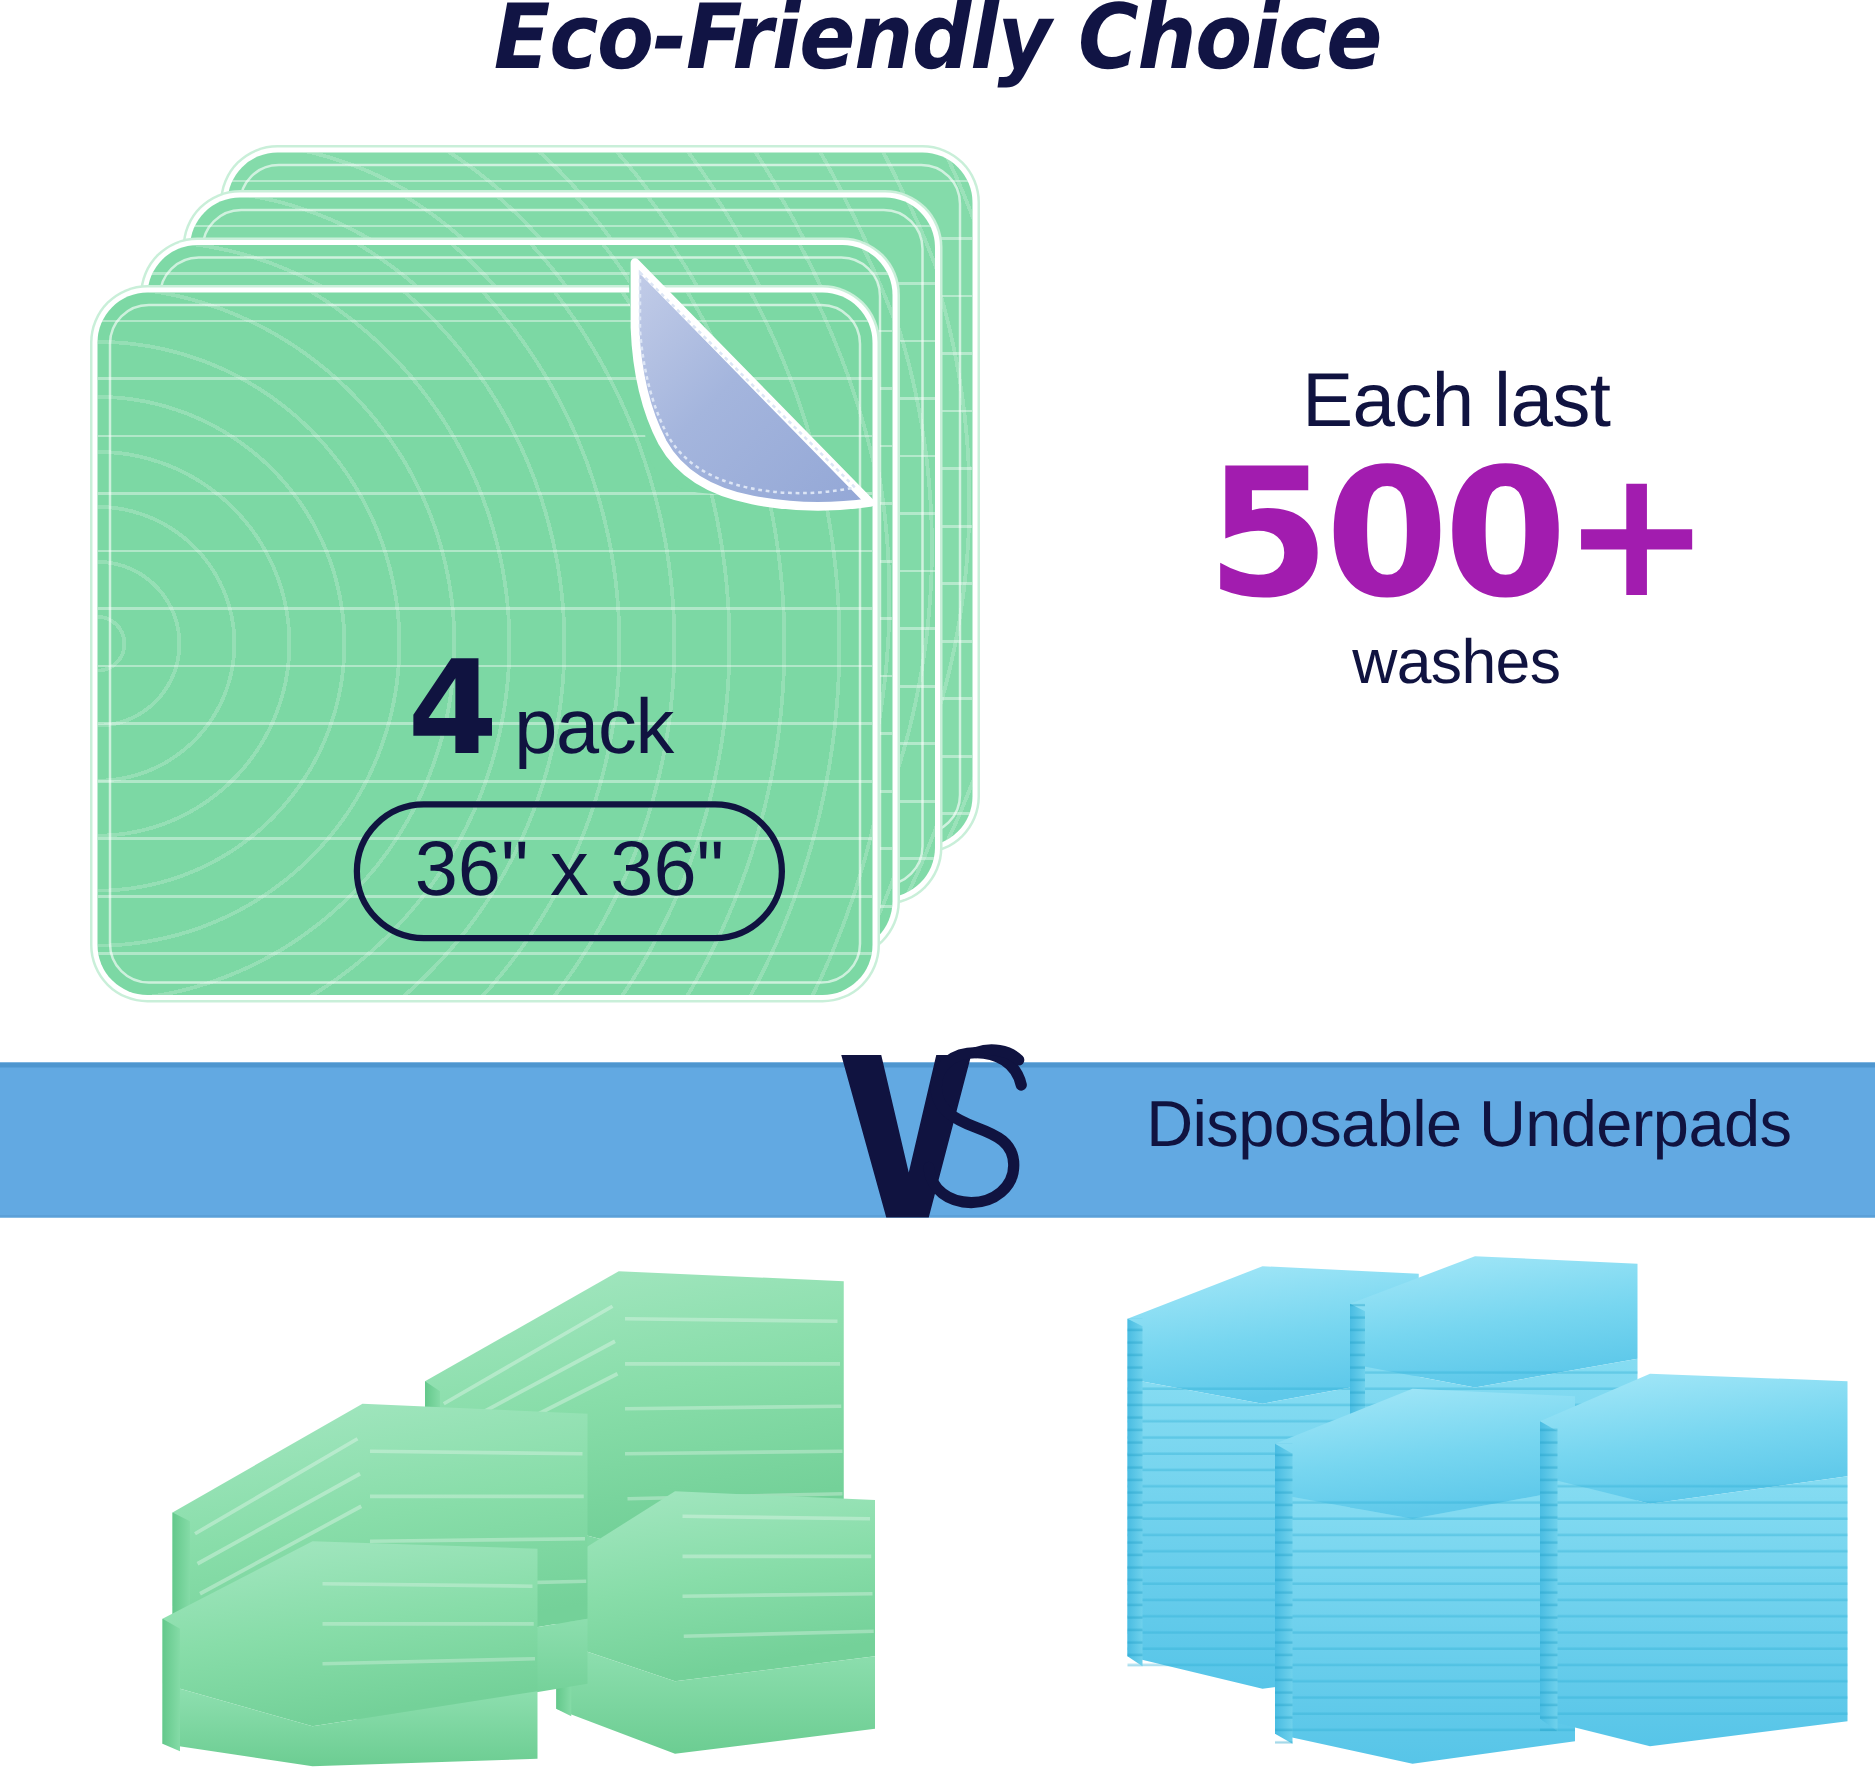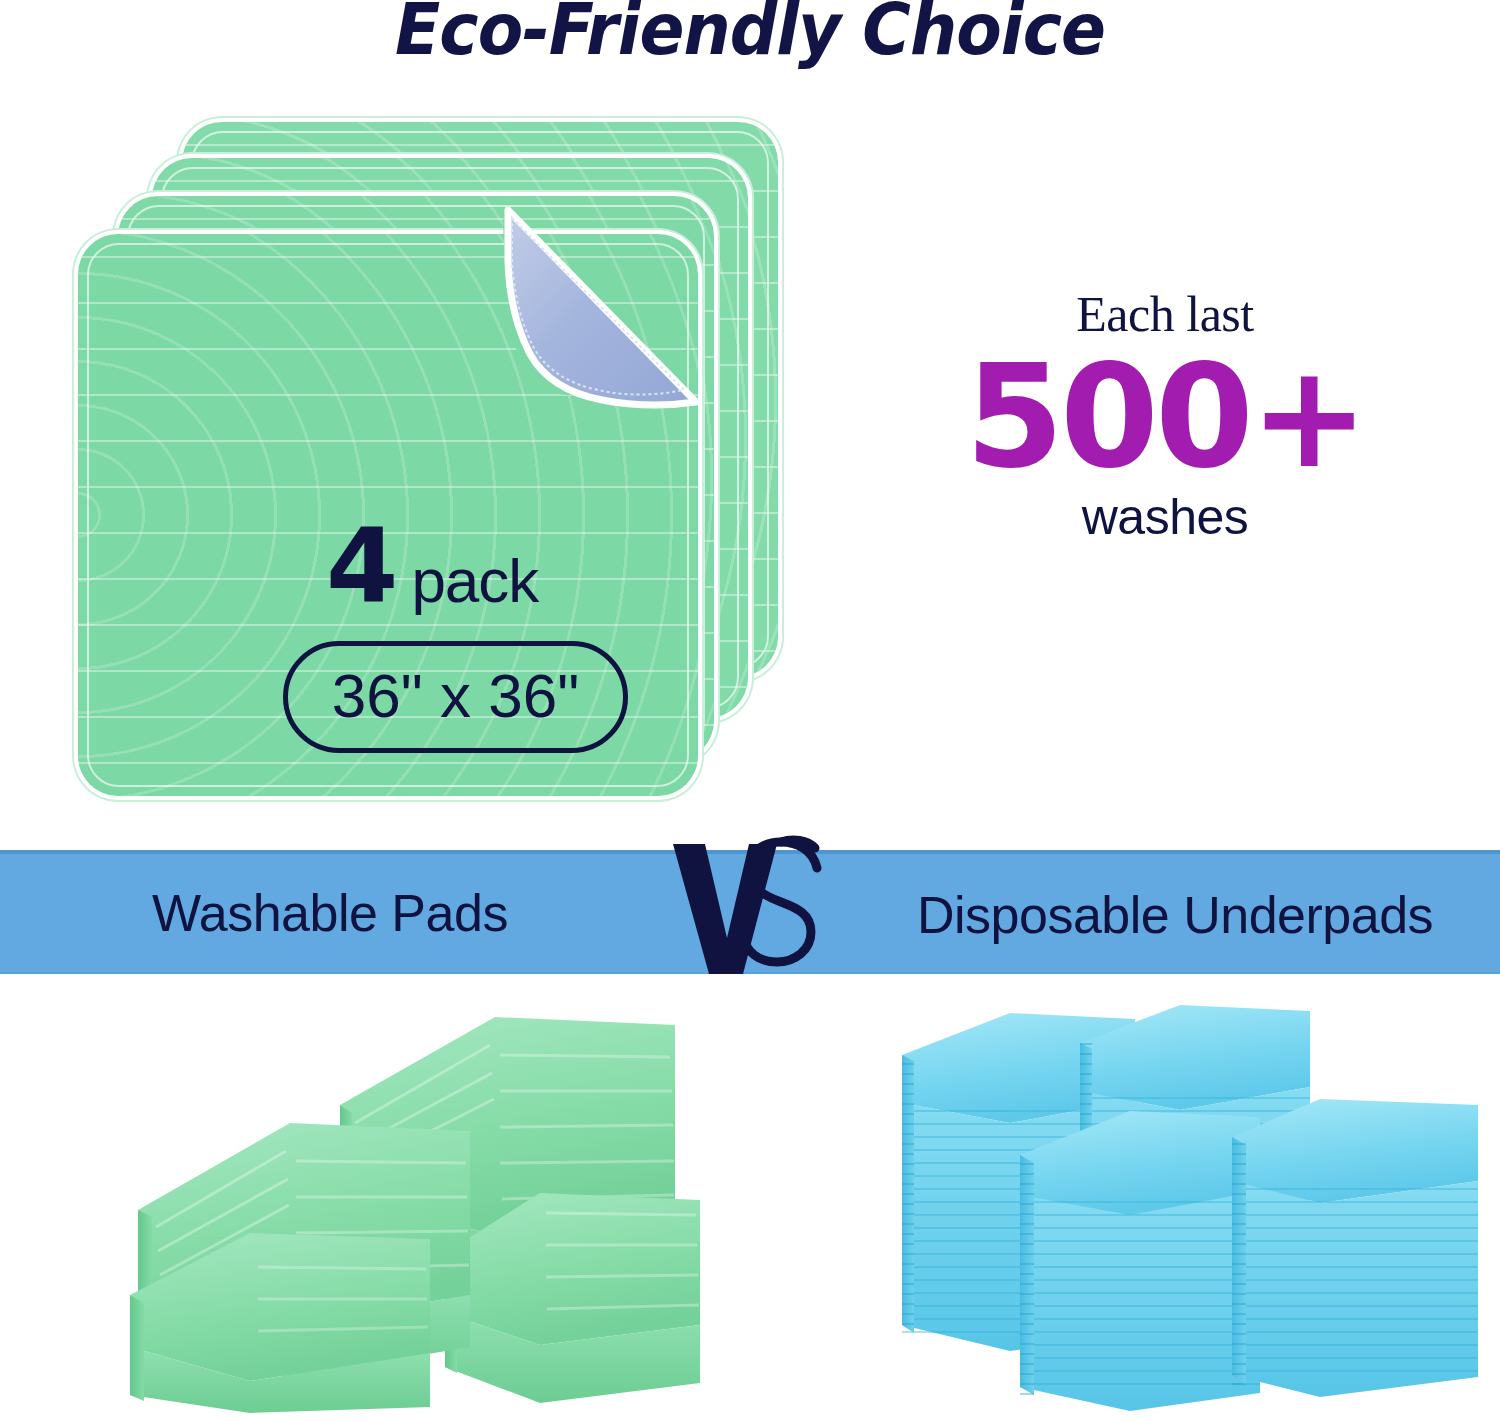--- a/index.html
+++ b/index.html
@@ -103,22 +103,22 @@
     transform:translateY(-2px);
   }
 
   
   #claim{
     position:absolute; left:930px; top:288px;
     width:470px; text-align:center;
     color:#101340;
   }
   #claim-top{
-    font-family:Liberation Serif, serif;
-    font-size:50px; font-weight:400; letter-spacing:-.5px;
+    font-family:Liberation Sans, sans-serif;
+    font-size:61px; font-weight:400; letter-spacing:-.5px;
     line-height:1.05;
   }
   #claim-big{
     font-family:"DejaVu Sans", sans-serif;
     font-size:142px; font-weight:bold; line-height:1.02;
     color:#a21caf; letter-spacing:-4px;
     margin-top:4px;
   }
   #claim-bottom{
     font-family:"Liberation Sans", sans-serif;
@@ -132,22 +132,22 @@
     width:1500px; height:124px;
     background:#62A9E2;
     border-top:4px solid #4e96cf;
     border-bottom:2px solid #5ba0d8;
   }
   #banner-left{
     position:absolute; left:0; top:0; width:660px; height:100%;
     display:flex; align-items:center; justify-content:center;
   }
   #banner-right{
-    position:absolute; left:850px; top:2px; width:650px; height:100%;
-    display:flex; align-items:center; justify-content:center;
+    position:absolute; left:850px; top:16px; width:650px; height:100%;
+    display:flex; justify-content:center;
   }
   .banner-label{
     font-family:"Liberation Sans", sans-serif;
     font-size:52px; font-weight:400; color:#101340;
     letter-spacing:-.5px; white-space:nowrap;
   }
   #vs-mark{
     position:absolute; left:665px; top:-20px;
     width:180px; height:150px;
   }
@@ -212,23 +212,20 @@
 </div>
 
 <div id="claim">
   <div id="claim-top">Each last</div>
   <div id="claim-big">500+</div>
   <div id="claim-bottom">washes</div>
 </div>
 
 <div id="vs-banner">
 
-  <div id="banner-left">
-    <span class="banner-label">Washable Pads</span>
-  </div>
 
   <svg id="vs-mark" viewBox="0 0 180 150">
 
     <path d="M8 10 L40 10 L62 104 L84 10 L112 10 L78 140 L44 140 Z" fill="#101340"></path>
 
     <path d="M152 34
              C148 16 132 8 116 8
              C98 8 84 18 84 36
              C84 54 100 62 116 68
              C132 74 146 80 146 98

